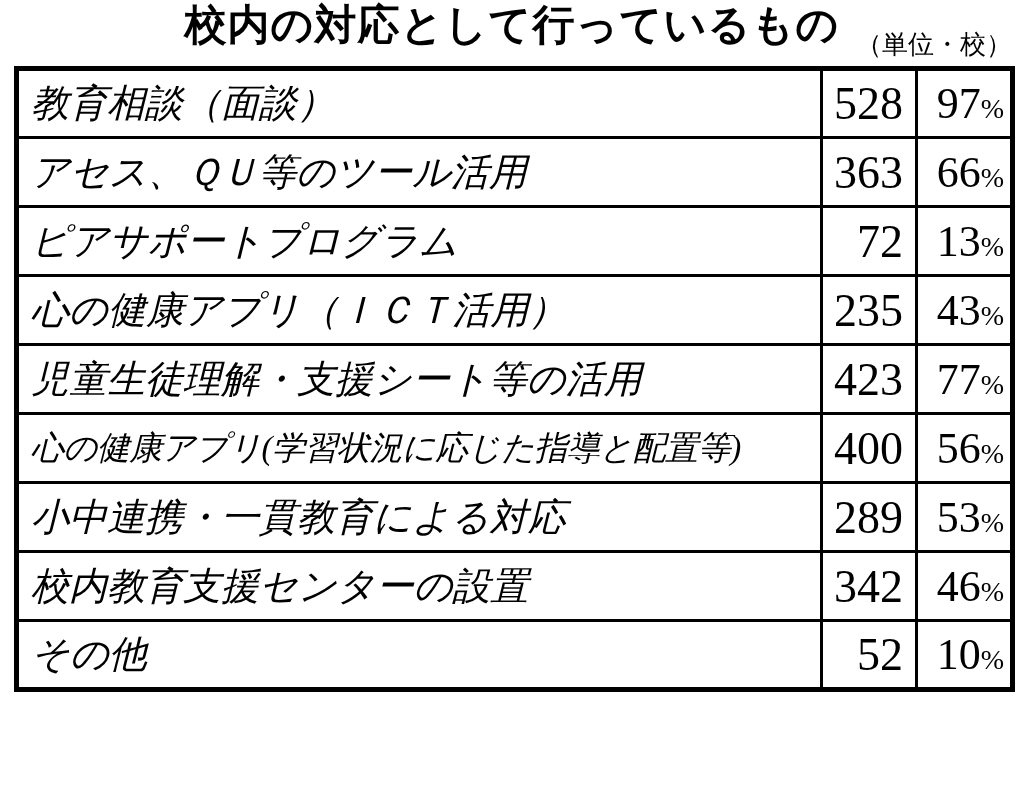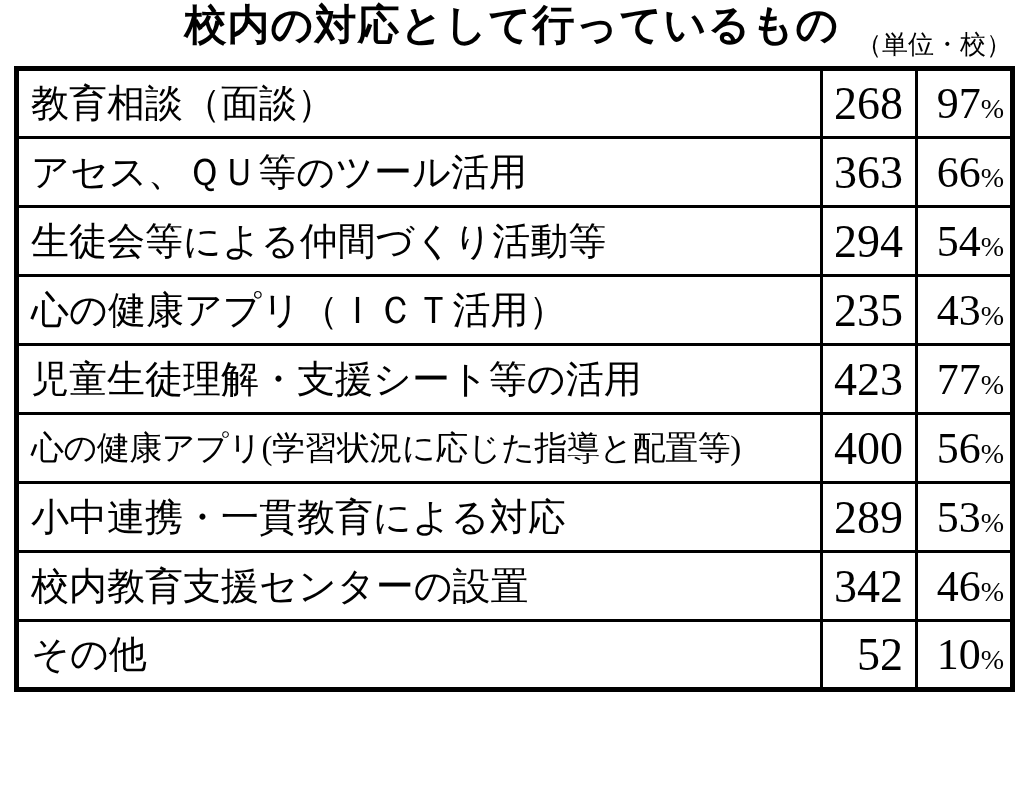--- a/index.html
+++ b/index.html
@@ -57,20 +57,21 @@
     vertical-align: middle;
     box-sizing: border-box;
     overflow: hidden;
   }
   td.c-label {
     width: 805px;
     font-size: 38px;
     padding: 0 6px 0 12px;
     white-space: nowrap;
     text-align: left;
+    font-style: italic;
   }
   td.c-label.long {
     font-size: 33px;
     letter-spacing: -0.5px;
   }
   td.c-count {
     width: 95px;
     font-size: 46px;
     text-align: right;
     padding-right: 12px;
@@ -94,32 +95,32 @@
 <div class="page">
   <div class="header">
     <div class="title">校内の対応として行っているもの</div>
     <div class="unit-note">（単位・校）</div>
   </div>
 
   <table class="data-table">
     <tbody>
         <tr>
           <td class="c-label">教育相談（面談）</td>
-          <td class="c-count">268</td>
+          <td class="c-count">528</td>
           <td class="c-pct"><span class="pnum">97</span><span class="psym">%</span></td>
         </tr>
         <tr>
           <td class="c-label">アセス、ＱＵ等のツール活用</td>
           <td class="c-count">363</td>
           <td class="c-pct"><span class="pnum">66</span><span class="psym">%</span></td>
         </tr>
         <tr>
-          <td class="c-label">生徒会等による仲間づくり活動等</td>
-          <td class="c-count">294</td>
-          <td class="c-pct"><span class="pnum">54</span><span class="psym">%</span></td>
+          <td class="c-label">ピアサポートプログラム</td>
+          <td class="c-count">72</td>
+          <td class="c-pct"><span class="pnum">13</span><span class="psym">%</span></td>
         </tr>
         <tr>
           <td class="c-label">心の健康アプリ（ＩＣＴ活用）</td>
           <td class="c-count">235</td>
           <td class="c-pct"><span class="pnum">43</span><span class="psym">%</span></td>
         </tr>
         <tr>
           <td class="c-label">児童生徒理解・支援シート等の活用</td>
           <td class="c-count">423</td>
           <td class="c-pct"><span class="pnum">77</span><span class="psym">%</span></td>

